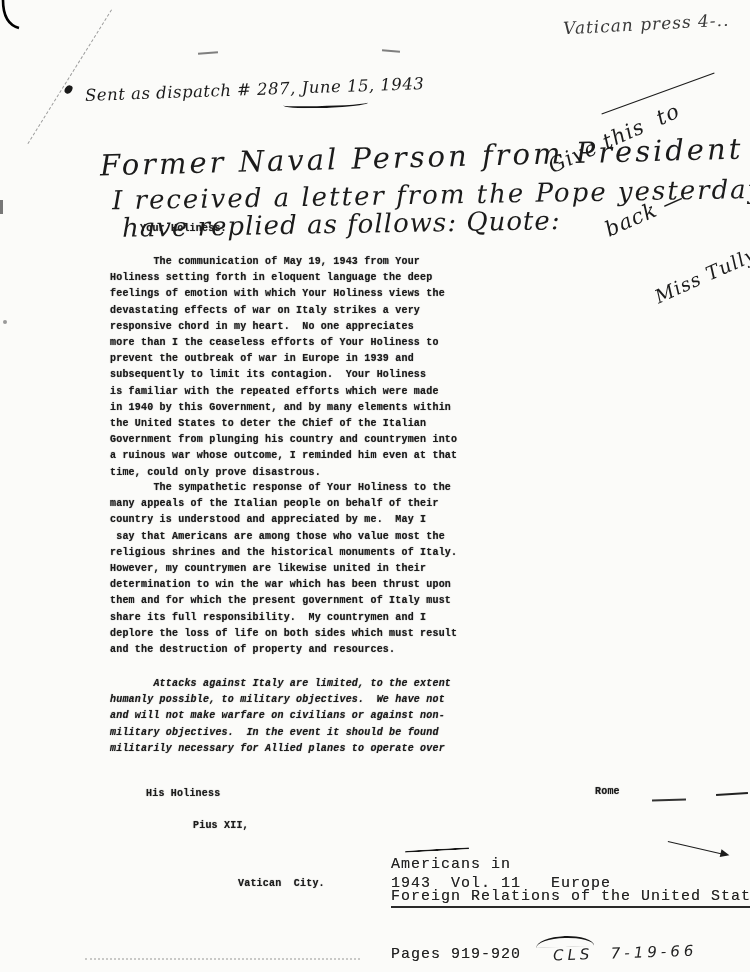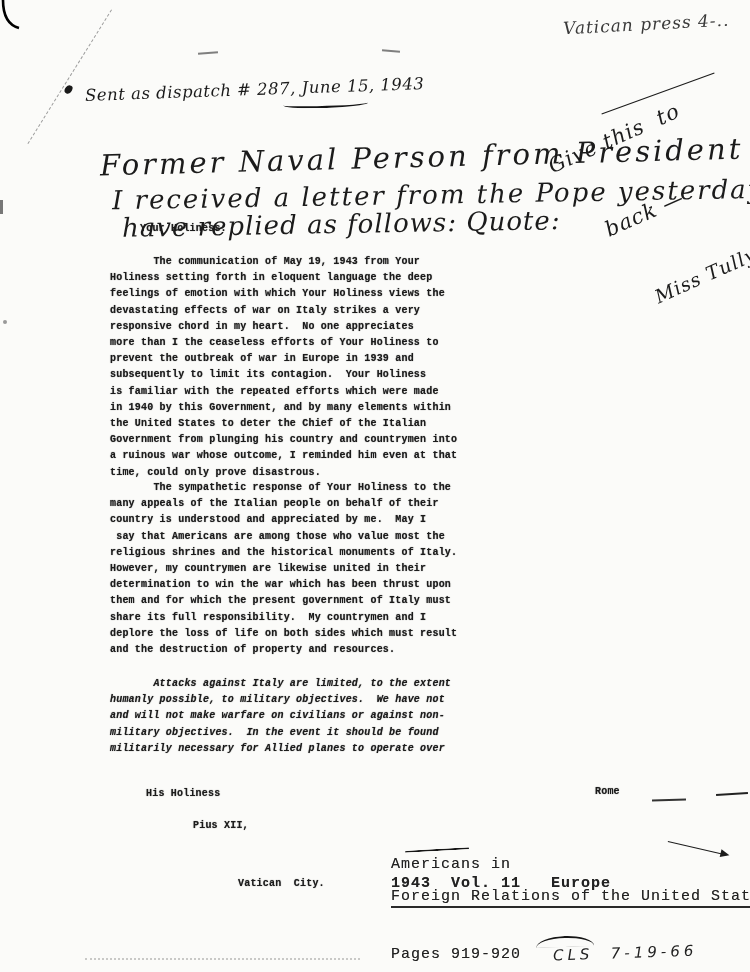--- a/index.html
+++ b/index.html
@@ -133,20 +133,20 @@
   <div class="mark" style="left:716px;top:793px;width:32px;border-top:2.5px solid #222;transform:rotate(-4deg);"></div>
 
 
   <div class="mark" style="left:405px;top:849px;width:64px;border-top:2px solid #161616;border-radius:40% 0 0 0;transform:rotate(-3deg);"></div>
   <div class="pen-arrow" style="left:668px;top:841px;width:60px;transform:rotate(13deg);"></div>
 
   <div class="tw2" style="left:391px;top:856px;">Americans in</div>
 
   <div class="tw2 underlined" style="left:391px;top:888px;">Foreign Relations of the United States</div>
 
-  <div class="tw2" style="left:391px;top:875px;font-weight:bold;">1943  Vol. 11   Europe</div>
+  <div class="tw2" style="left:391px;top:875px;">1943  Vol. 11   Europe</div>
 
   <div class="tw2" style="left:391px;top:946px;">Pages 919-920</div>
 
   <div class="mark" style="left:536px;top:936px;width:58px;height:9px;border-top:2px solid #161616;border-radius:50%/100% 100% 0 0;transform:rotate(-2deg);"></div>
   <div class="hw" style="left:553px;top:944px;font-family:'DejaVu Sans',sans-serif;font-style:italic;font-size:15px;letter-spacing:4px;color:#222;transform:rotate(-2deg);">CLS  7-19-66</div>
 
 </div>
 
 </body></html>

